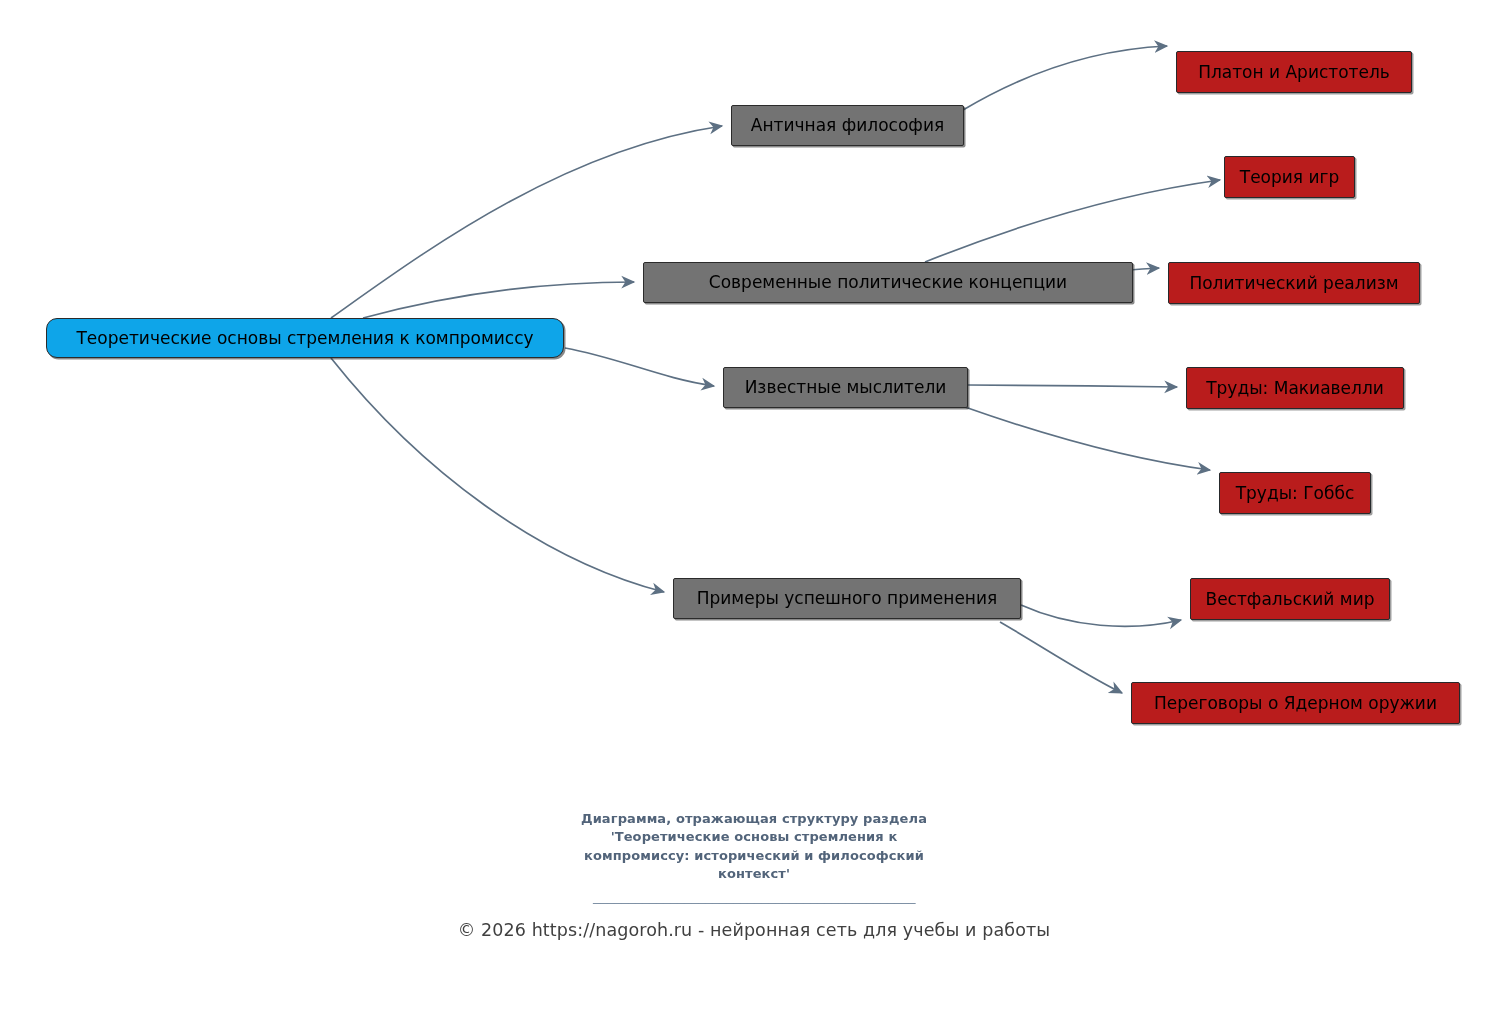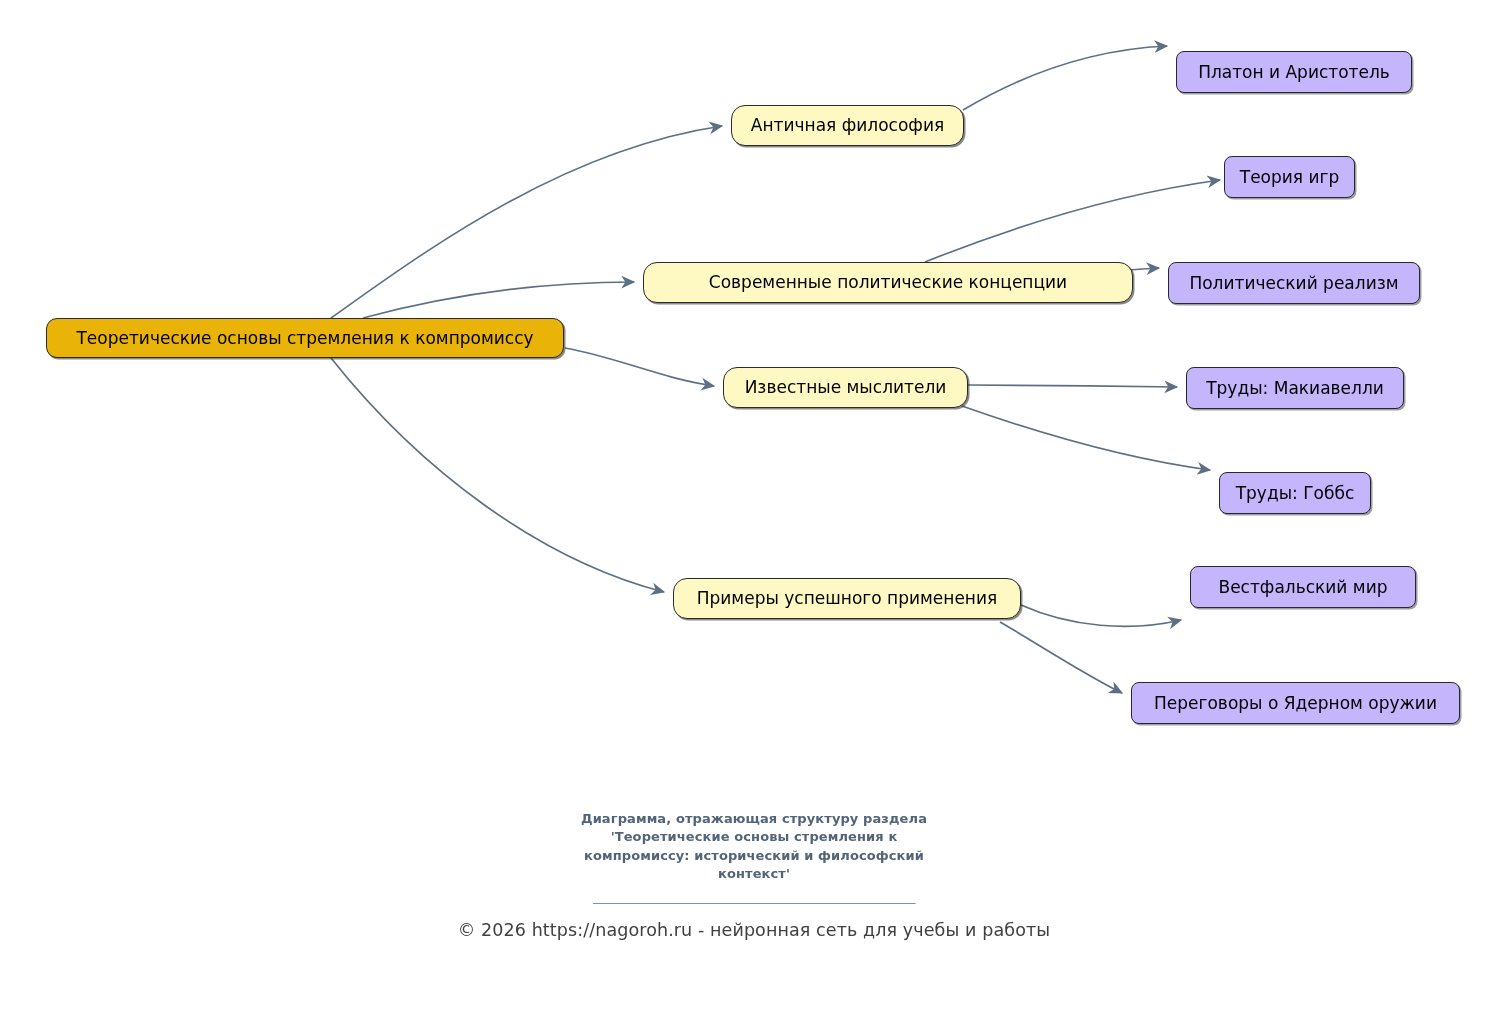--- a/index.html
+++ b/index.html
@@ -33,35 +33,35 @@
     align-items: center;
     justify-content: center;
     text-align: center;
     white-space: nowrap;
     line-height: 1.1;
     color: #000000;
     font-size: 17px;
     font-family: "DejaVu Sans", sans-serif;
   }
   .node.root {
-    background: #eab308;
+    background: #0ea5e9;
     border: 1.6px solid #2b2b2b;
     border-radius: 11px;
     box-shadow: 1.5px 1.5px 0 rgba(40,40,40,0.55);
   }
   .node.branch {
-    background: #fef9c3;
+    background: #737373;
     border: 1.6px solid #2b2b2b;
-    border-radius: 14px;
+    border-radius: 2px;
     box-shadow: 1.5px 1.5px 0 rgba(40,40,40,0.55);
   }
   .node.leaf {
-    background: #c4b5fd;
+    background: #b91c1c;
     border: 1.7px solid #26292b;
-    border-radius: 8px;
+    border-radius: 2px;
     box-shadow: 1.5px 1.5px 0 rgba(40,40,40,0.45);
   }
   .caption-block {
     position: absolute;
     left: 0;
     width: 1508px;
     text-align: center;
   }
   .caption-title {
     top: 810px;
@@ -135,21 +135,21 @@
       </div>
       <div class="node leaf" style="left: 1168px; top: 262px; width: 252px; height: 42px;">
         <span>Политический реализм</span>
       </div>
       <div class="node leaf" style="left: 1186px; top: 367px; width: 218px; height: 42px;">
         <span>Труды: Макиавелли</span>
       </div>
       <div class="node leaf" style="left: 1219px; top: 472px; width: 152px; height: 42px;">
         <span>Труды: Гоббс</span>
       </div>
-      <div class="node leaf" style="left: 1190px; top: 566px; width: 226px; height: 42px;">
+      <div class="node leaf" style="left: 1190px; top: 578px; width: 200px; height: 42px;">
         <span>Вестфальский мир</span>
       </div>
       <div class="node leaf" style="left: 1131px; top: 682px; width: 329px; height: 42px;">
         <span>Переговоры о Ядерном оружии</span>
       </div>
     </div>
 
   <div class="caption-block caption-title">
       <div>Диаграмма, отражающая структуру раздела</div>
       <div>'Теоретические основы стремления к</div>

